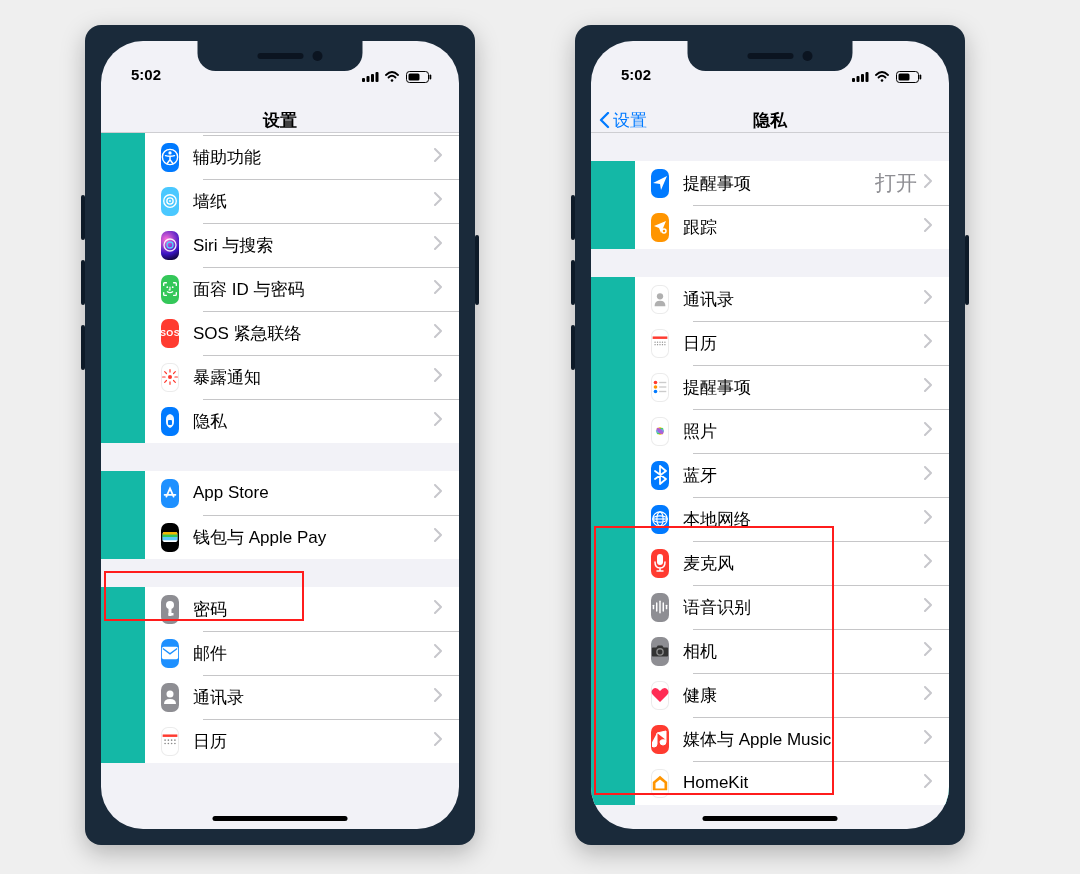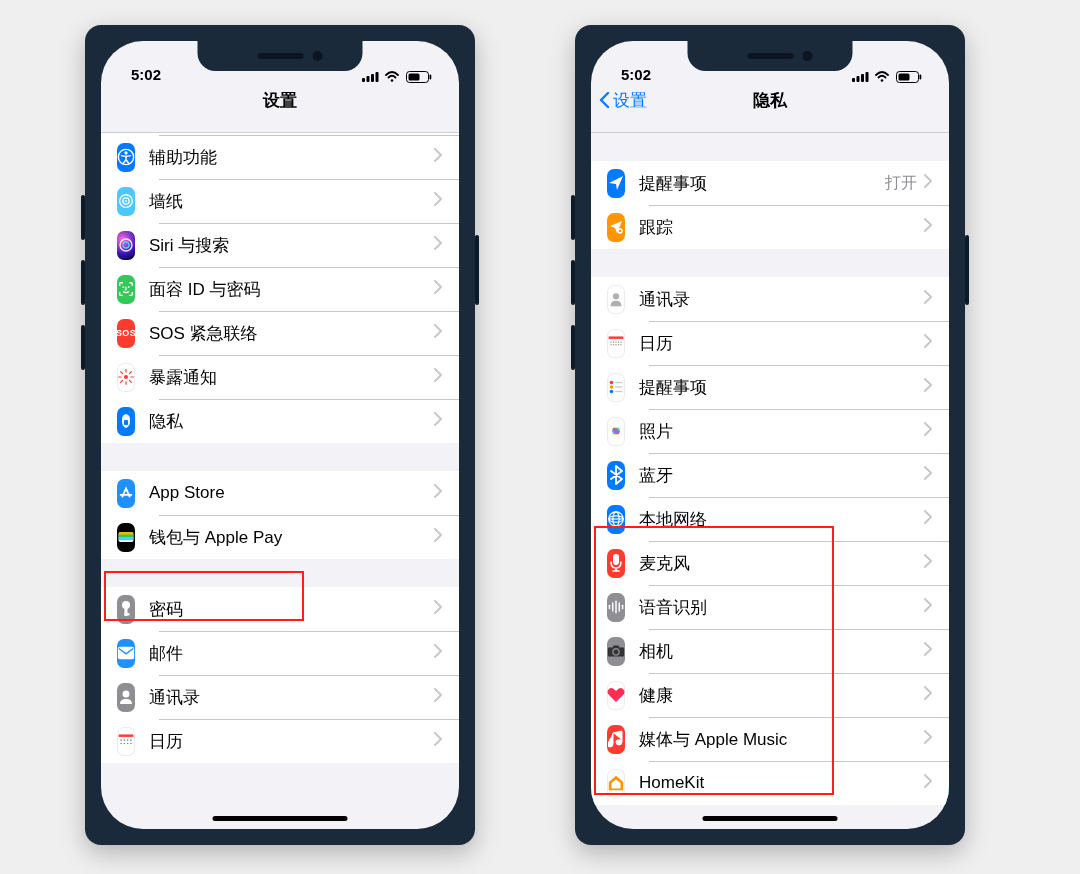--- a/index.html
+++ b/index.html
@@ -71,21 +71,21 @@
   }
   .status-time { font-size: 15px; font-weight: 600; }
   .status-icons { display:flex; align-items:center; gap:5px; }
   .status-icons svg { display:block; }
 
   .nav-bar {
     height: 44px;
     background: #F2F2F7;
     border-bottom: 0.5px solid rgba(0,0,0,0.15);
     display: flex;
-    align-items: flex-start;
+    align-items: flex-end;
     justify-content: center;
     position: relative;
     z-index: 5;
   }
   .nav-title { font-size: 17px; font-weight: 600; }
   .nav-back {
     position: absolute;
     left: 8px;
     display: flex;
     align-items: center;
@@ -94,21 +94,21 @@
     cursor: pointer;
   }
   .nav-back svg { display:block; margin-right: 2px; }
 
   .content {
     height: calc(100% - 92px);
     overflow: hidden;
     position: relative;
   }
 
-  .group { background:#14b8a6; }
+  .group { background:#14b8a6;padding-left:44px; }
   .group + .group, .gap { margin-top: 28px; }
   .group.first { margin-top: 0; }
 
   .row {
     display: flex;
     align-items: center;
     height: 44px;
     padding: 0 16px;
     position: relative;
     background:#fff;
@@ -123,21 +123,21 @@
   }
   .icon {
     width: 18px;
     height: 29px;
     border-radius: 7px;
     margin-right: 14px;
     flex: none;
     display:flex; align-items:center; justify-content:center;
   }
   .label { font-size: 17px; flex: 1; color:#000; }
-  .value { font-size: 16px; color:#8E8E93; margin-right: 6px;}
+  .value { font-size: 21px; color:#8E8E93; margin-right: 6px;}
   .chev  { flex:none; }
 
   .home-indicator {
     position:absolute;
     bottom: 8px;
     left:50%;
     transform:translateX(-50%);
     width: 135px; height:5px;
     background:#000;
     border-radius:3px;

